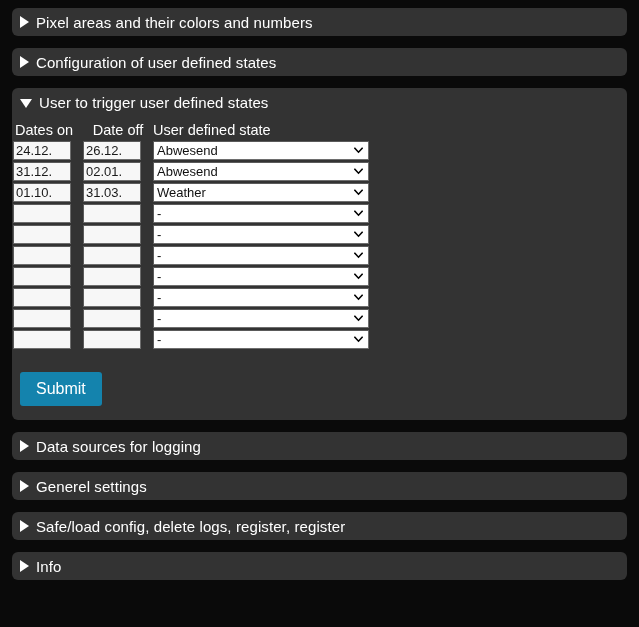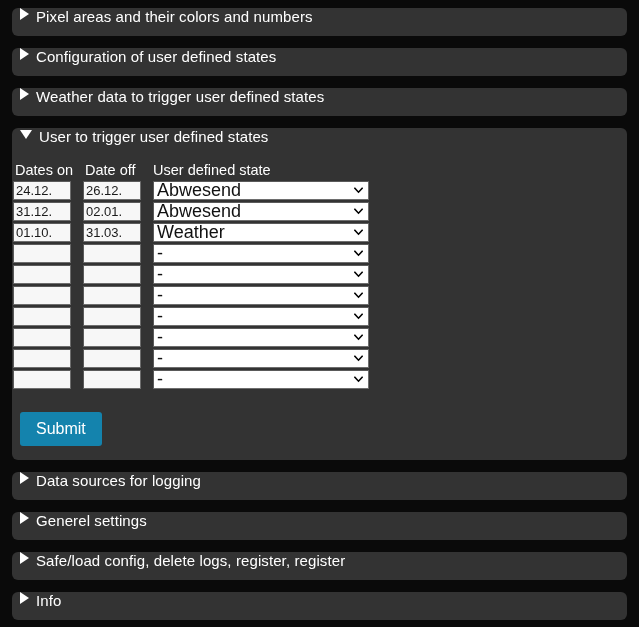--- a/index.html
+++ b/index.html
@@ -28,20 +28,21 @@
   .section {
     width: 615px;
     background: #333333;
     border-radius: 6px;
     margin-bottom: 12px;
     box-sizing: border-box;
   }
 
   .section-header {
     display: flex;
+    align-items: center;
     height: 28px;
     padding: 0 6px;
     box-sizing: border-box;
     cursor: default;
   }
 
   .tri {
     width: 0;
     height: 0;
     margin: 0 7px 0 2px;
@@ -84,21 +85,21 @@
 
   th {
     color: #ffffff;
     font-size: 14.5px;
     font-weight: normal;
     text-align: left;
     padding: 0 0 3px 2px;
     white-space: nowrap;
   }
   th.c1 { width: 68px; }
-  th.c2 { width: 66px; }
+  th.c2 { width: 66px; text-align: center; }
   th.c3 { width: 218px; }
 
   td {
     padding: 0 0 2px 0;
     vertical-align: top;
   }
 
   .cellinput {
     width: 58px;
     height: 19px;
@@ -123,21 +124,21 @@
     box-sizing: border-box;
     background: #ffffff;
     border: 1px solid #6e6e6e;
     border-top-color: #5a5a5a;
     border-left-color: #5a5a5a;
     margin-left: 2px;
   }
   .selwrap .selval {
     display: block;
     color: #111111;
-    font-size: 18px;
+    font-size: 13px;
     line-height: 17px;
     padding: 0 18px 0 3px;
     white-space: nowrap;
     overflow: hidden;
   }
   .selwrap .chev {
     position: absolute;
     right: 5px;
     top: 5px;
     width: 9px;
@@ -173,26 +174,20 @@
           <span class="tri tri-right"></span>
           <span class="section-title">Pixel areas and their colors and numbers</span>
         </div>
       </div>
       <div class="section">
         <div class="section-header">
           <span class="tri tri-right"></span>
           <span class="section-title">Configuration of user defined states</span>
         </div>
       </div>
-      <div class="section">
-        <div class="section-header">
-          <span class="tri tri-right"></span>
-          <span class="section-title">Weather data to trigger user defined states</span>
-        </div>
-      </div>
       <div class="section expanded">
         <div class="section-header">
           <span class="tri tri-down"></span>
           <span class="section-title">User to trigger user defined states</span>
         </div>
         <div class="section-body">
           <table class="dates">
             <thead>
               <tr>
                 <th class="c1">Dates on</th>

